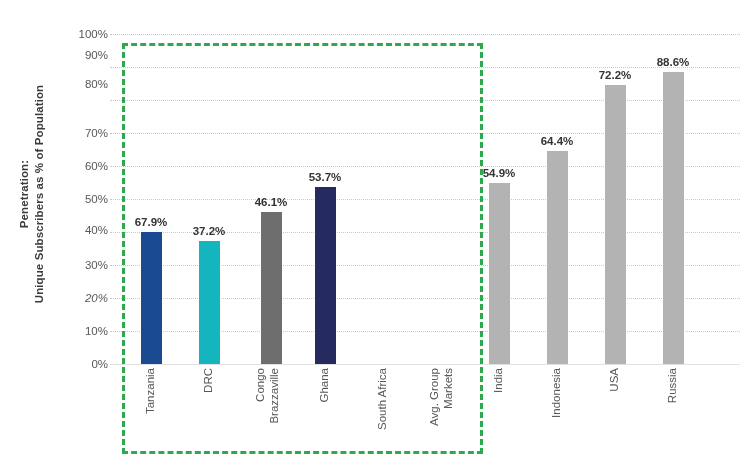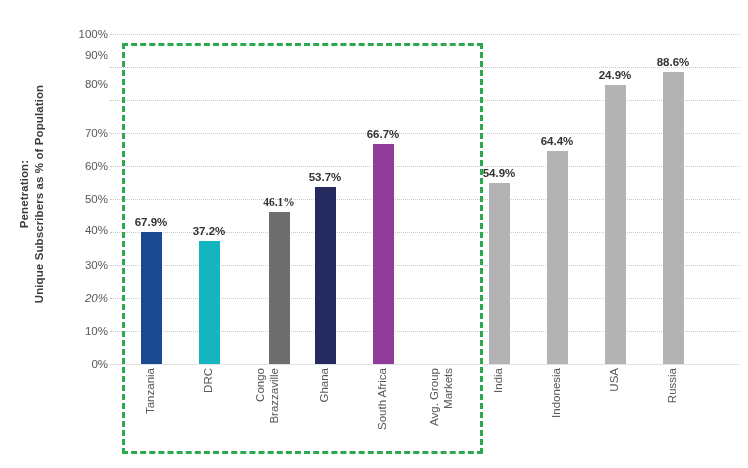--- a/index.html
+++ b/index.html
@@ -160,43 +160,39 @@
       </div>
     <div id="bars">
         <div class="bar-slot" style="left: 12px;">
           <div class="bar" title="Tanzania 39.9%" style="height: 131.67px; background: rgb(26, 74, 145);"></div>
           <div class="bar-label" style="bottom: 135.67px;">67.9%</div>
         </div>
         <div class="bar-slot" style="left: 70px;">
           <div class="bar" title="DRC 37.2%" style="height: 122.76px; background: rgb(21, 181, 191);"></div>
           <div class="bar-label" style="bottom: 126.76px;">37.2%</div>
         </div>
-        <div class="bar-slot" style="left: 140px; font-family: Liberation Serif, serif;">
+        <div class="bar-slot" style="left: 132px;">
           <div class="bar" title="Congo Brazzaville 46.1%" style="height: 152.13px; background: rgb(110, 110, 110);"></div>
           <div class="bar-label" style="bottom: 156.13px;">46.1%</div>
         </div>
         <div class="bar-slot" style="left: 186px;">
           <div class="bar" title="Ghana 53.7%" style="height: 177.21px; background: rgb(37, 43, 94);"></div>
           <div class="bar-label" style="bottom: 181.21px;">53.7%</div>
         </div>
-        <div class="bar-slot" style="left: 244px;">
-          <div class="bar" title="South Africa 66.7%" style="height: 220.11px; background: rgb(143, 60, 155);"></div>
-          <div class="bar-label" style="bottom: 224.11px;">66.7%</div>
-        </div>
         <div class="bar-slot" style="left: 360px;">
           <div class="bar" title="India 54.9%" style="height: 181.17px; background: rgb(179, 179, 179);"></div>
           <div class="bar-label" style="bottom: 185.17px;">54.9%</div>
         </div>
         <div class="bar-slot" style="left: 418px;">
           <div class="bar" title="Indonesia 64.4%" style="height: 212.52px; background: rgb(179, 179, 179);"></div>
           <div class="bar-label" style="bottom: 216.52px;">64.4%</div>
         </div>
         <div class="bar-slot" style="left: 476px;">
           <div class="bar" title="USA 84.7%" style="height: 279.51px; background: rgb(179, 179, 179);"></div>
-          <div class="bar-label" style="bottom: 283.51px;">24.9%</div>
+          <div class="bar-label" style="bottom: 283.51px;">72.2%</div>
         </div>
         <div class="bar-slot" style="left: 534px;">
           <div class="bar" title="Russia 88.6%" style="height: 292.38px; background: rgb(179, 179, 179);"></div>
           <div class="bar-label" style="bottom: 296.38px;">88.6%</div>
         </div>
       </div>
   </div>
 
   <div id="x-labels">
       <div class="xlab-slot" style="left: 12px;">

